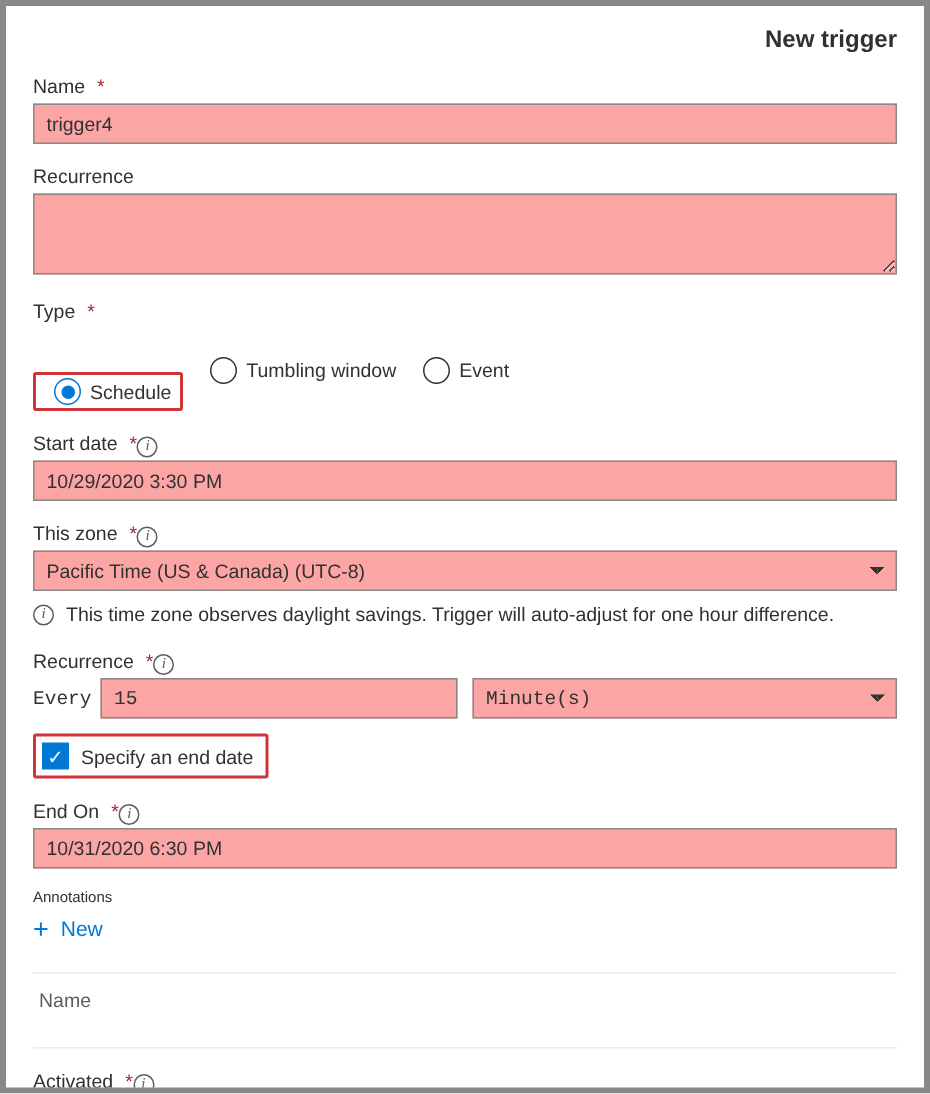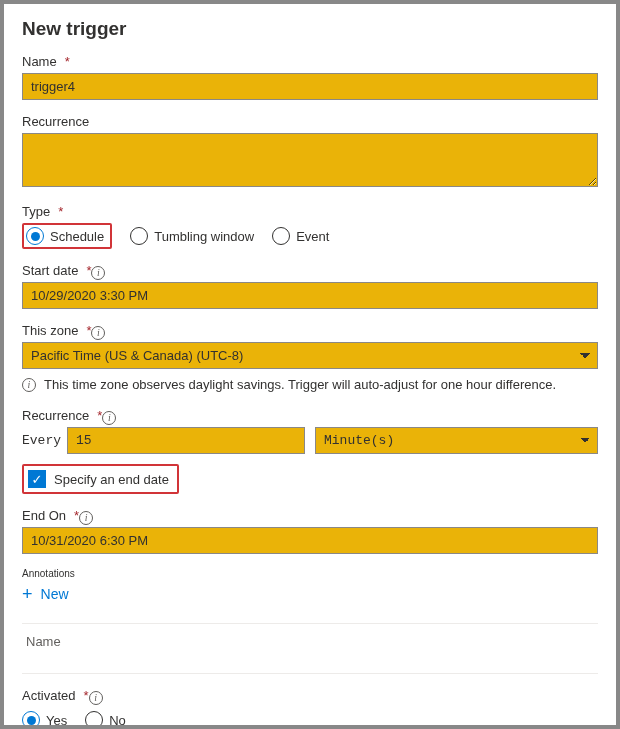--- a/index.html
+++ b/index.html
@@ -11,65 +11,66 @@
     background: #fff;
   }
   .frame {
     width: 620px;
     height: 729px;
     border: 4px solid #888;
     padding: 14px 18px;
     overflow: hidden;
   }
   .panel-title {
-    font-size: 19px;
+    font-size: 16px;
     font-weight: 600;
     margin-bottom: 14px;
+    text-align: right;
   }
   .field { margin-bottom: 14px; }
   .label {
     font-size: 13px;
     margin-bottom: 4px;
     display: flex;
     align-items: center;
     gap: 6px;
   }
   .label-row {
     display: flex;
     justify-content: flex-start;
     align-items: center;
   }
   .req { color: #a4262c; margin-left: 2px; }
   input[type=text], textarea, select {
     width: 100%;
     font: inherit;
     padding: 5px 8px;
     border: 1px solid #8a8886;
-    background: #eab308;
+    background: #fca5a5;
     color: #323130;
   }
   textarea { height: 54px; resize: both; }
   select {
     appearance: none;
     background-image: linear-gradient(45deg, transparent 50%, #323130 50%),
                       linear-gradient(135deg, #323130 50%, transparent 50%);
     background-position: right 12px center, right 7px center;
     background-size: 5px 5px, 5px 5px;
     background-repeat: no-repeat;
     padding-right: 12px;
   }
   .radio-group { display: flex; gap: 18px; align-items: center; margin-top: 4px; }
   .radio-item { display: flex; align-items: center; gap: 6px; cursor: pointer; }
   .radio-circle {
     width: 18px; height: 18px; border-radius: 50%;
     border: 1px solid #323130; display: flex; align-items: center; justify-content: center;
   }
   .radio-circle.selected { border-color: #0078d4; }
   .radio-dot { width: 9px; height: 9px; border-radius: 50%; background: #0078d4; }
-  .highlight-red { border: 2px solid #d13438; padding: 2px 6px 2px 2px; border-radius: 2px; }
+  .highlight-red { border: 2px solid #d13438; padding: 2px 6px 2px 12px; border-radius: 2px; margin-top: 29px; }
   .info-icon {
     width: 14px; height: 14px; border: 1px solid #605e5c; border-radius: 50%;
     display: inline-flex; align-items: center; justify-content: center;
     font-family: Georgia, serif; font-style: italic; font-size: 10px; color: #605e5c;
     line-height: 1;
   }
   .info-row { display: flex; align-items: center; gap: 8px; margin-top: 8px; margin-bottom: 16px; font-size: 13px; }
   .recurrence-row { display: flex; gap: 10px; align-items: center; font-family: Liberation Mono, monospace; }
   .recurrence-row .left { display: flex; align-items: center; gap: 6px; flex: 1; }
   .recurrence-row .right { flex: 1; }

